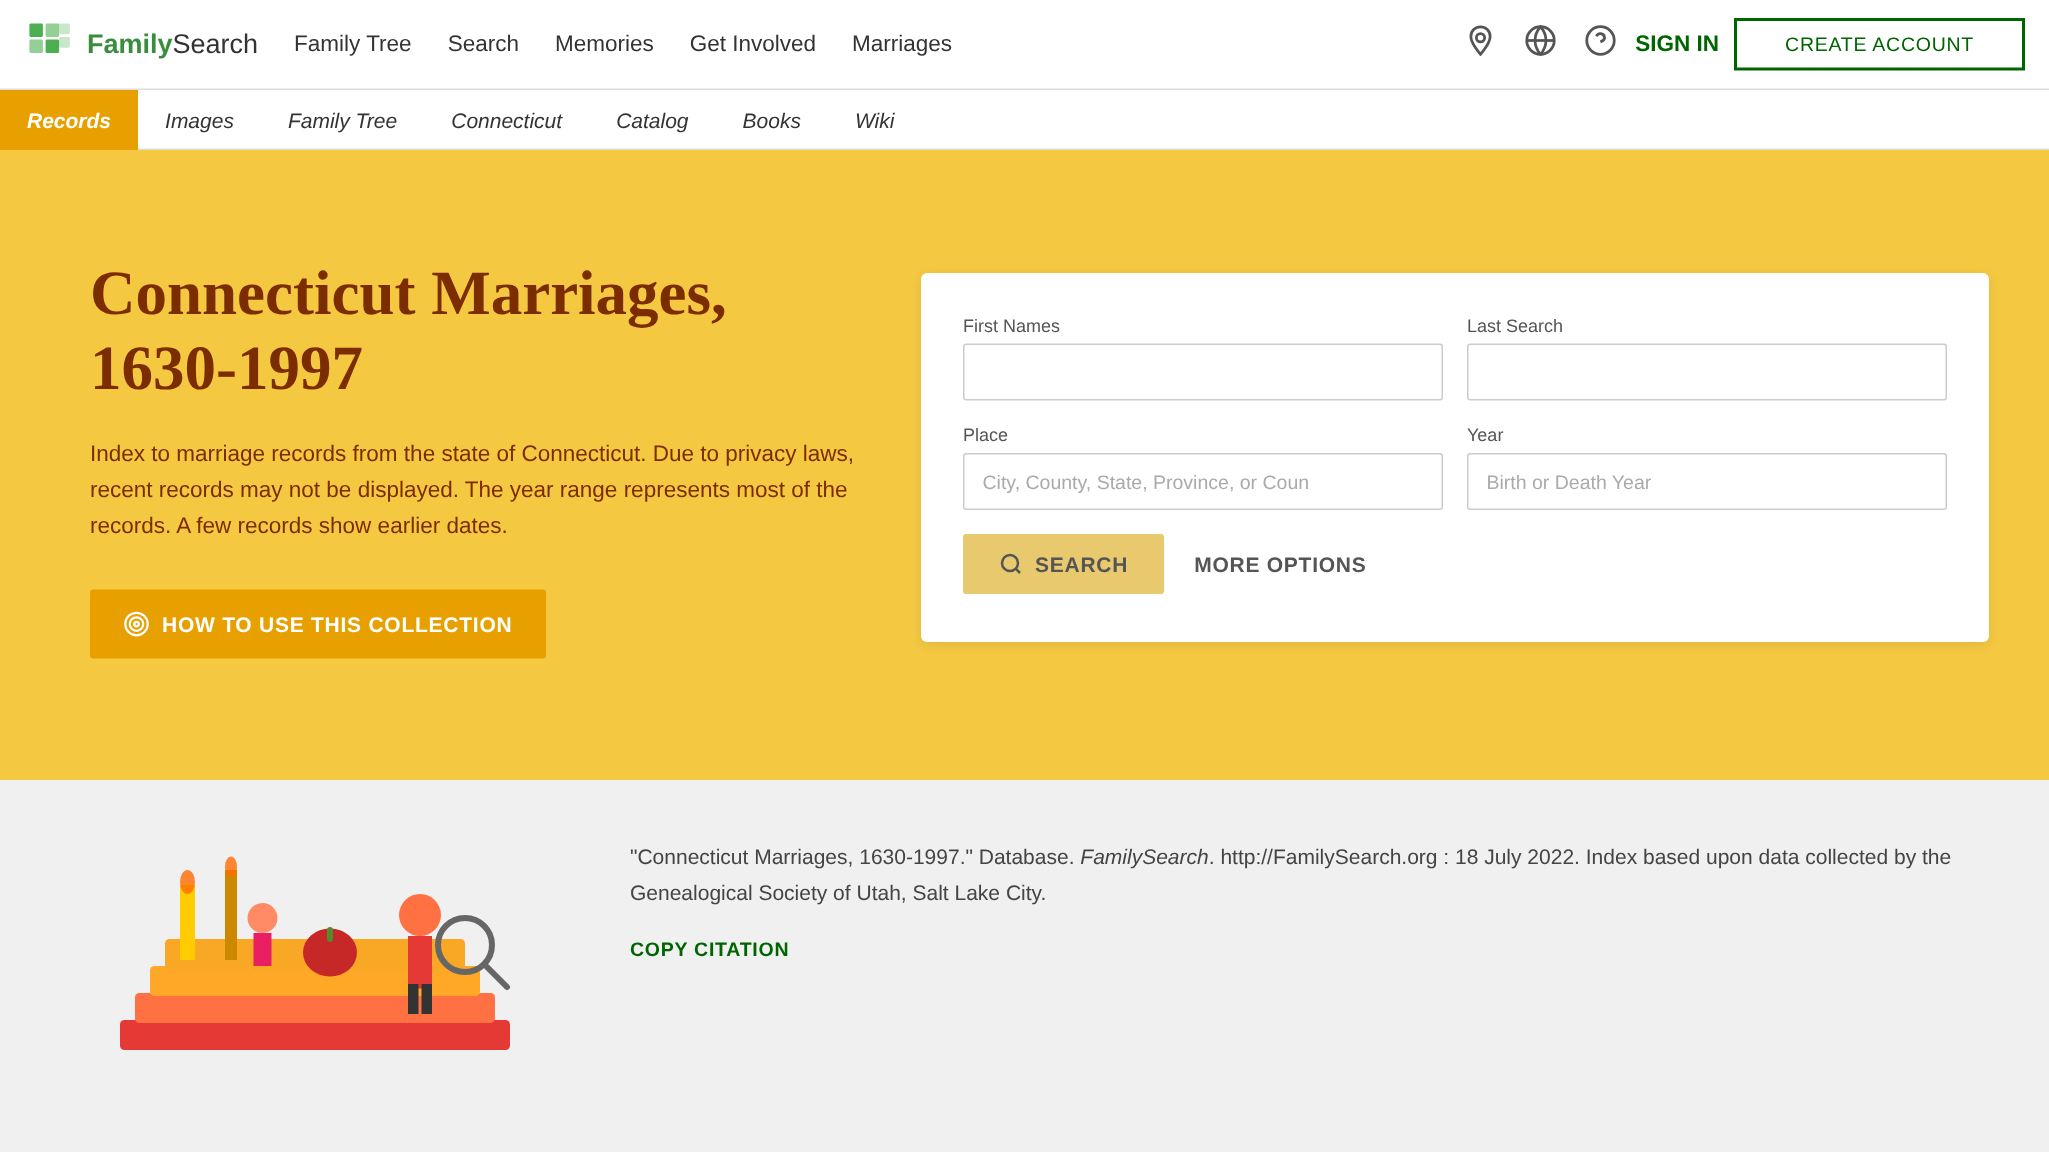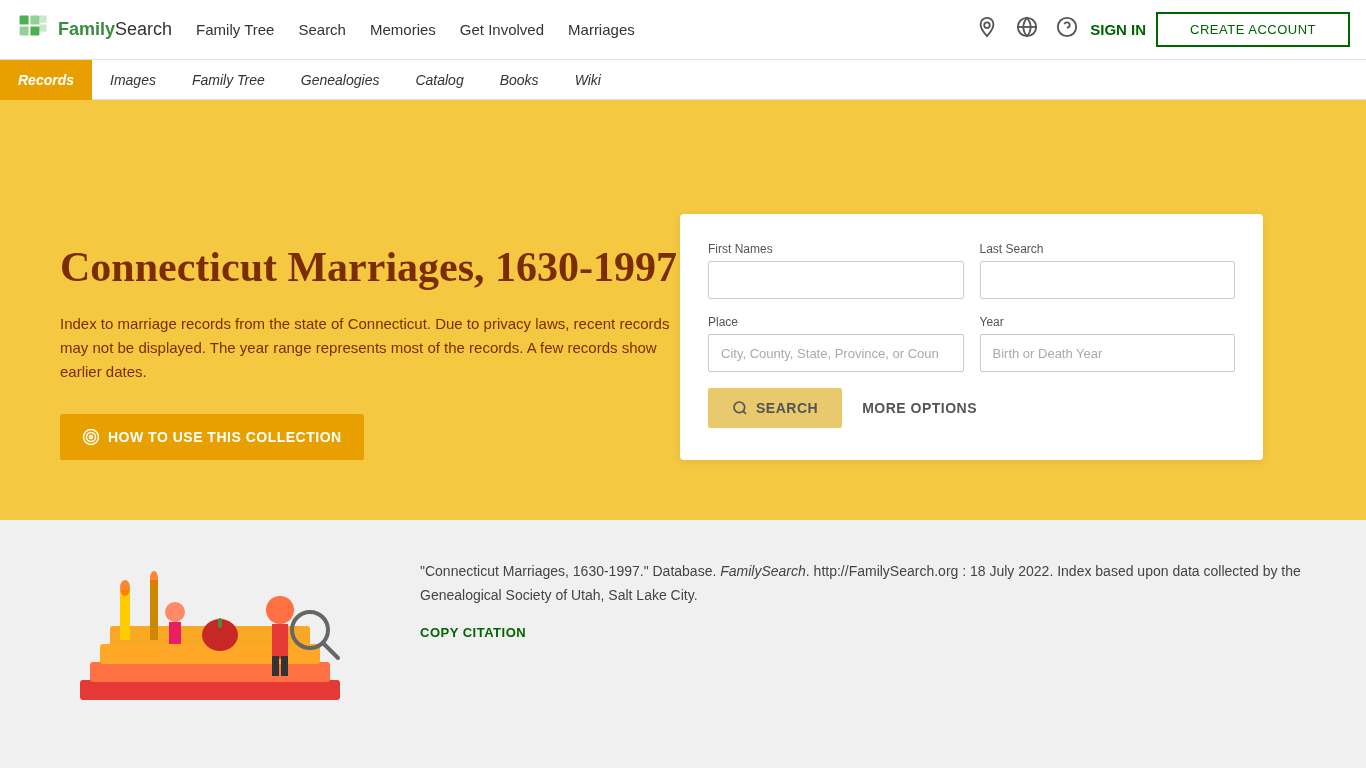--- a/index.html
+++ b/index.html
@@ -93,21 +93,22 @@
       background: #e8a000;
       color: #fff;
       font-weight: 600;
     }
 
     
     .hero {
       background: #f5c842;
       padding: 50px 40px 60px 60px;
       display: flex;
-      align-items: flex-end;
+      align-items: center;
+      gap: 40px;
       min-height: 420px;
     }
     .hero-left {
       flex: 1;
       max-width: 620px;
     }
     .hero-title {
       font-size: 42px;
       font-weight: 700;
       color: #7b2d00;
@@ -136,21 +137,21 @@
       cursor: pointer;
       letter-spacing: 0.5px;
       border-radius: 2px;
     }
 
     
     .search-card {
       background: #fff;
       border-radius: 4px;
       padding: 28px 28px 32px;
-      width: 583px;
+      width: 712px;
       min-width: 560px;
       box-shadow: 0 2px 8px rgba(0,0,0,0.08);
     }
     .search-row {
       display: flex;
       gap: 16px;
       margin-bottom: 16px;
     }
     .search-field {
       flex: 1;
@@ -291,21 +292,21 @@
   </div>
 
   <button class="sign-in-btn">SIGN IN</button>
   <button class="create-account-btn">CREATE ACCOUNT</button>
 </nav>
 
 <nav class="sub-nav">
   <a class="active" href="#">Records</a>
   <a href="#">Images</a>
   <a href="#">Family Tree</a>
-  <a href="#">Genealogies</a>
+  <a href="#">Connecticut</a>
   <a href="#">Catalog</a>
   <a href="#">Books</a>
   <a href="#">Wiki</a>
 </nav>
 
 <section class="hero">
   <div class="hero-left">
     <h1 class="hero-title">Connecticut Marriages, 1630-1997</h1>
     <p class="hero-desc">Index to marriage records from the state of Connecticut. Due to privacy laws, recent records may not be displayed. The year range represents most of the records. A few records show earlier dates.</p>
     <button class="how-to-btn">

